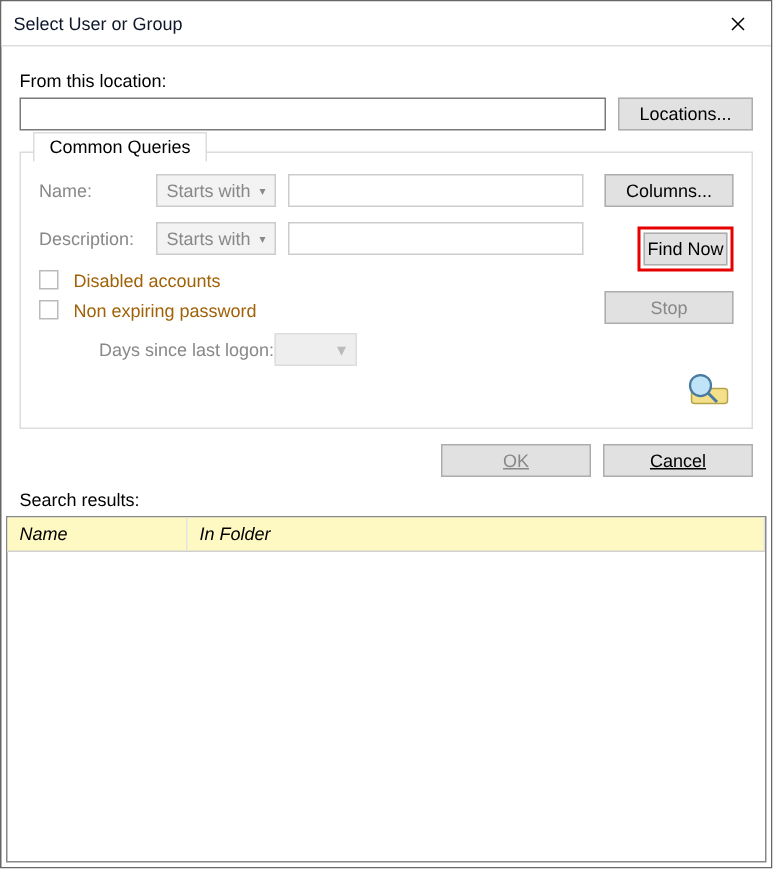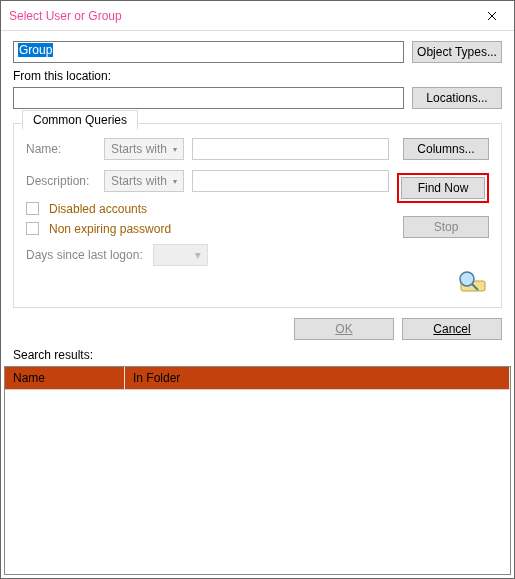--- a/index.html
+++ b/index.html
@@ -1,49 +1,49 @@
 <!DOCTYPE html>
 <html><head>
 <meta charset="utf-8">
 <style>
   * { box-sizing: border-box; font-family: "Segoe UI", Tahoma, sans-serif; font-size: 12px; }
   body { margin: 0; background: #fff; }
   .window { width: 515px; height: 579px; border: 1px solid #666; background: #fff; display: flex; flex-direction: column; }
   .titlebar { height: 30px; display: flex; align-items: center; justify-content: space-between; padding: 0 0 0 8px; background: #fff; border-bottom: 1px solid #ddd; }
-  .titlebar .title { color: #ec4899; }
+  .titlebar .title { color: #0f172a; }
   .titlebar .close { width: 45px; height: 30px; display: flex; align-items: center; justify-content: center; cursor: default; }
   .content { padding: 10px 12px 0 12px; flex: 0 0 auto; }
   .label { margin: 6px 0 4px 0; color: #000; }
   .row { display: flex; gap: 8px; align-items: center; margin-bottom: 6px; }
   .textfield { flex: 1; height: 22px; border: 1px solid #7a7a7a; padding: 1px 4px; background: #fff; }
   .textfield.selected { background: #fff; }
   .textfield .seltext { background: #0078d7; color: #fff; padding: 0 1px; }
   .button { height: 22px; width: 90px; border: 1px solid #adadad; background: #e1e1e1; padding: 0; cursor: default; text-align: center; line-height: 20px; }
   .button[disabled] { color: #888; }
   .group { border: 1px solid #dcdcdc; position: relative; margin-top: 14px; padding: 14px 12px 12px 12px; display: flex; gap: 10px; }
   .group .tab { position: absolute; top: -14px; left: 8px; background: #fff; border: 1px solid #dcdcdc; border-bottom: 1px solid #fff; padding: 2px 10px; }
   .group .formcol { flex: 1; }
   .qrow { display: flex; align-items: center; gap: 8px; margin-bottom: 10px; }
   .qlabel { width: 70px; color: #888; }
   .combo { width: 80px; height: 22px; border: 1px solid #ccc; background: #f3f3f3; display: inline-flex; align-items: center; justify-content: space-between; padding: 0 6px; color: #888; }
   .combo .chev { font-size: 8px; color: #888; }
   .qin { flex: 1; height: 22px; border: 1px solid #ccc; background: #fff; }
   .checkline { display: flex; gap: 10px; color: #a16207; margin-bottom: 6px; }
   .chk { width: 13px; height: 13px; border: 1px solid #bbb; background: #fff; }
-  .days { display: flex; align-items: center; gap: 10px; margin-top: 8px; }
+  .days { display: flex; align-items: center; gap: 0; margin-top: 8px; margin-left: 40px; }
   .days .combo2 { width: 55px; height: 22px; background: #eee; border: 1px solid #ddd; display: inline-flex; align-items: center; justify-content: flex-end; padding: 0 6px; }
   .sidecol { width: 90px; display: flex; flex-direction: column; gap: 13px; align-items: flex-end; position: relative; }
   .sidecol .button { width: 86px; }
   .highlight { border: 2px solid #e60000; padding: 2px; }
   .findicon { margin-top: 18px; }
   .footer-buttons { display: flex; justify-content: flex-end; gap: 8px; padding: 10px 12px 8px 12px; }
   .footer-buttons .button { width: 100px; text-decoration: underline; }
   .results-label { padding: 0 12px 4px 12px; }
   .results { flex: 1; margin: 0 3px 3px 3px; border: 1px solid #888; background: #fff; display: flex; flex-direction: column; }
-  .results-header { display: flex; border-bottom: 1px solid #d0d0d0; background: #c2410c; }
+  .results-header { display: flex; border-bottom: 1px solid #d0d0d0; background: #fef9c3; font-style: italic; }
   .results-header .col { padding: 4px 8px; border-right: 1px solid #e4e4e4; }
   .results-header .col:first-child { width: 120px; }
   .results-body { flex: 1; }
   svg { display: block; }
 </style>
 </head>
 <body>
 
 <div class="window">
 
@@ -51,26 +51,20 @@
     <span class="title">Select User or Group</span>
     <div class="close">
       <svg width="10" height="10" viewBox="0 0 10 10">
           <path d="M1 1 L9 9 M9 1 L1 9" stroke="#000" stroke-width="1"></path>
         </svg>
     </div>
   </div>
 
   <div class="content">
 
-    <div class="row">
-      <div class="textfield selected">
-        <span class="seltext">Group</span>
-      </div>
-      <button class="button">Object Types...</button>
-    </div>
 
     <div class="label">From this location:</div>
     <div class="row">
       <div class="textfield">
         <span></span>
       </div>
       <button class="button">Locations...</button>
     </div>
 
     <div class="group">
@@ -105,21 +99,21 @@
           <span class="qlabel" style="width:auto;color:#888">Days since last logon:</span>
           <span class="combo2">
             <span class="chev" style="color:#bbb">▾</span>
           </span>
         </div>
       </div>
 
       <div class="sidecol">
         <button class="button">Columns...</button>
         <div class="highlight">
-          <button class="button" style="width:84px">Find Now</button>
+          <button class="button" style="width:56px">Find Now</button>
         </div>
         <button class="button" disabled="">Stop</button>
         <div class="findicon">
           <svg width="34" height="26" viewBox="0 0 34 26">
             <rect x="6" y="12" width="24" height="10" rx="2" fill="#f4e08a" stroke="#b8a34a"></rect>
             <circle cx="12" cy="10" r="7" fill="#bfe3f7" stroke="#4a7aa0" stroke-width="1.5"></circle>
             <line x1="17" y1="15" x2="23" y2="21" stroke="#4a7aa0" stroke-width="2"></line>
           </svg>
         </div>
       </div>

